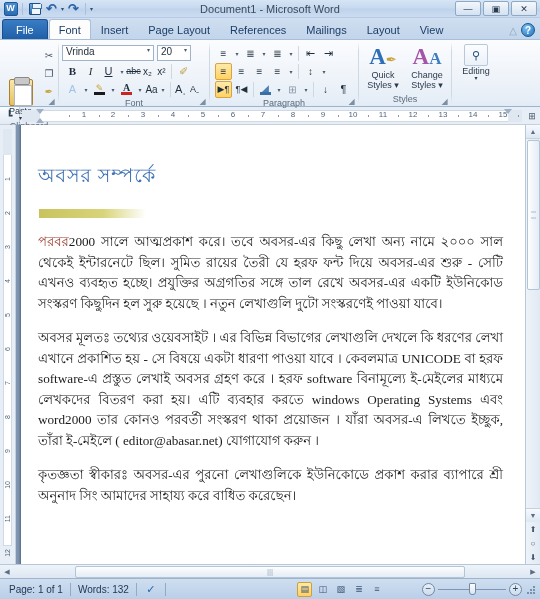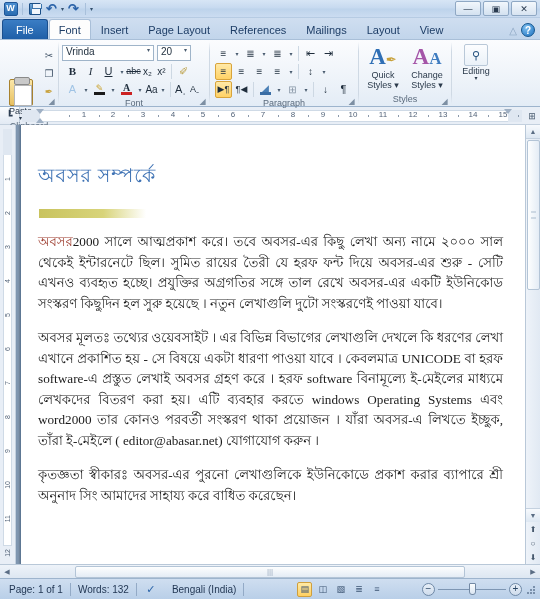--- a/index.html
+++ b/index.html
@@ -419,20 +419,21 @@
       <div class="qat-sep"></div>
       <div class="qat-ico">
           <div class="save-ico"></div>
         </div>
       <div class="qat-ico arrow-ico">↶</div>
       <div class="tiny-caret">▾</div>
       <div class="qat-ico arrow-ico">↷</div>
       <div class="qat-sep"></div>
       <div class="tiny-caret">▾</div>
     </div>
+    <div class="win-title">Document1 - Microsoft Word</div>
     <div class="wbtns">
       <div class="wbtn">—</div>
       <div class="wbtn">▣</div>
       <div class="wbtn close">✕</div>
     </div>
   </div>
 
   <div class="tabstrip">
     <div class="tab filetab">File</div>
     <div class="tab active">Font</div>
@@ -663,21 +664,21 @@
       <div class="vtickno" style="top:424px;">12</div>
     </div>
 
     <div class="pagewrap">
       <div class="page">
         <div class="page-inner">
           <div class="doctitle">অবসর  সম্পর্কে</div>
           <div class="hiliteband"></div>
 
           <div class="para">
-            <span class="redword">অবসর</span><span>2000 সালে আত্মপ্রকাশ করে। তবে অবসর-এর কিছু লেখা অন্য নামে ২০০০ সাল থেকেই ইন্টারনেটে ছিল। সুমিত রায়ের তৈরী যে হরফ ফন্ট দিয়ে অবসর-এর শুরু - সেটি এখনও ব্যবহৃত হচ্ছে। প্রযুক্তির অগ্রগতির সঙ্গে তাল রেখে অবসর-এর একটি ইউনিকোড সংস্করণ কিছুদিন হল সুরু হয়েছে । নতুন লেখাগুলি দুটো সংস্করণেই পাওয়া যাবে।</span>
+            <span class="redword">পরবর</span><span>2000 সালে আত্মপ্রকাশ করে। তবে অবসর-এর কিছু লেখা অন্য নামে ২০০০ সাল থেকেই ইন্টারনেটে ছিল। সুমিত রায়ের তৈরী যে হরফ ফন্ট দিয়ে অবসর-এর শুরু - সেটি এখনও ব্যবহৃত হচ্ছে। প্রযুক্তির অগ্রগতির সঙ্গে তাল রেখে অবসর-এর একটি ইউনিকোড সংস্করণ কিছুদিন হল সুরু হয়েছে । নতুন লেখাগুলি দুটো সংস্করণেই পাওয়া যাবে।</span>
           </div>
 
           <div class="para">
             <span>অবসর মূলতঃ তথ্যের ওয়েবসাইট । এর বিভিন্ন বিভাগের লেখাগুলি দেখলে কি ধরণের লেখা এখানে প্রকাশিত হয় - সে বিষয়ে একটা ধারণা পাওয়া যাবে । কেবলমাত্র UNICODE বা হরফ software-এ প্রস্তুত লেখাই অবসর গ্রহণ করে । হরফ software বিনামূল্যে ই-মেইলের মাধ্যমে লেখকদের বিতরণ করা হয়। এটি ব্যবহার করতে windows Operating Systems এবং word2000 তার কোনও পরবর্তী সংস্করণ থাকা প্রয়োজন । যাঁরা অবসর-এ লিখতে ইচ্ছুক, তাঁরা ই-মেইলে ( editor@abasar.net) যোগাযোগ করুন ।</span>
           </div>
 
           <div class="para last">
             <span>কৃতজ্ঞতা স্বীকারঃ অবসর-এর পুরনো লেখাগুলিকে ইউনিকোডে প্রকাশ করার ব্যাপারে শ্রী অনুনাদ সিং আমাদের সাহায্য করে বাধিত করেছেন।</span>
           </div>
         </div>
@@ -706,21 +707,20 @@
   </div>
 
   <div class="statusbar">
     <div class="st">Page: 1 of 1</div>
     <div class="st-sep"></div>
     <div class="st">Words: 132</div>
     <div class="st-sep"></div>
     <div class="st">
       <span class="proof-ico">✓</span>
     </div>
-    <div class="st">Bengali (India)</div>
     <div class="st-sep"></div>
 
     <div class="st-right">
       <div class="viewbtn sel">▤</div>
       <div class="viewbtn">◫</div>
       <div class="viewbtn">▧</div>
       <div class="viewbtn">≣</div>
       <div class="viewbtn">≡</div>
       <div class="zoomtxt">100%</div>
       <div class="zoomcirc">−</div>

